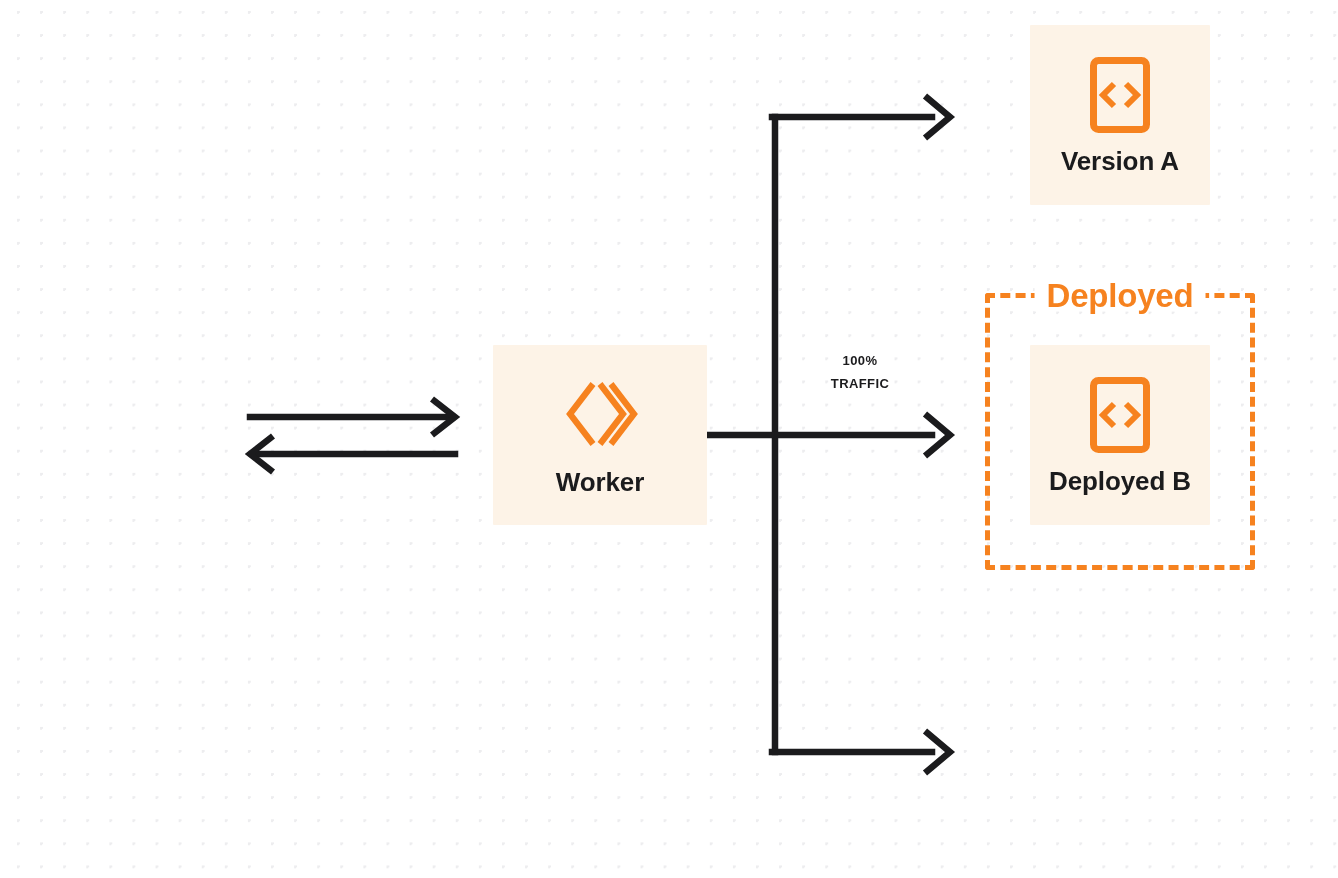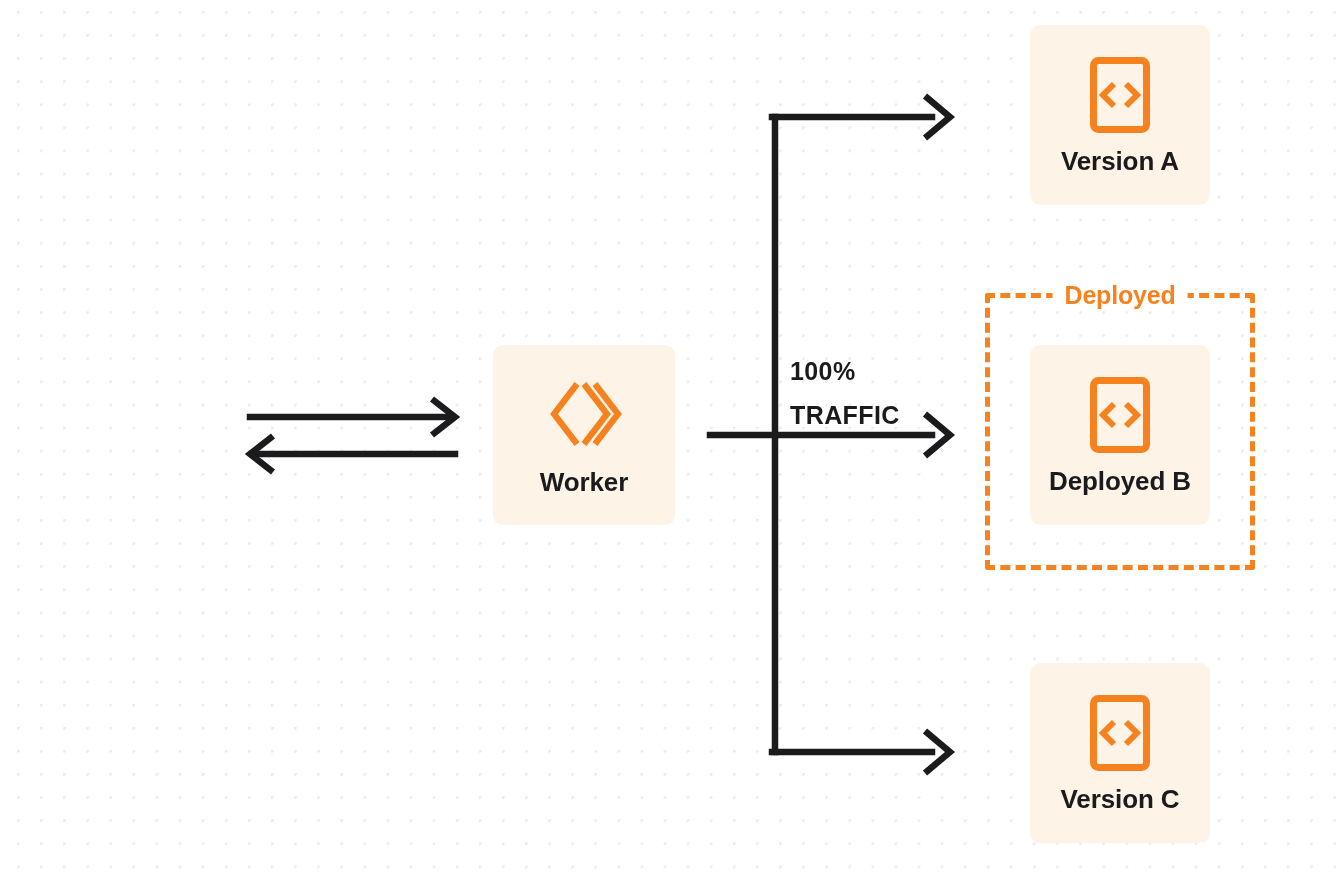--- a/index.html
+++ b/index.html
@@ -19,21 +19,21 @@
     background-color: #ffffff;
     background-image: radial-gradient(circle at 1px 1px, #ededef 1.6px, transparent 1.7px);
     background-size: 23.1px 23.1px;
     background-position: 17px 11px;
   }
 
   
   .node {
     position: absolute;
     box-sizing: border-box;
-    border-radius: 10px;
+    border-radius: 1px;
     display: flex;
     flex-direction: column;
     align-items: center;
     justify-content: center;
   }
   .node-client {
     background: #f3f3f5;
   }
   .node-cream {
     background: #fdf3e7;
@@ -56,21 +56,21 @@
     left: 30px;
     top: 345px;
     width: 182px;
     height: 180px;
   }
 
   
   #worker {
     left: 493px;
     top: 345px;
-    width: 182px;
+    width: 214px;
     height: 180px;
   }
   #worker .node-icon { margin-bottom: 16px; }
 
   
   .version-card {
     left: 1030px;
     width: 180px;
     height: 180px;
   }
@@ -90,21 +90,21 @@
     border: 5px dashed #f6821f;
     border-radius: 3px;
   }
   #deployed-label {
     position: absolute;
     left: 50%;
     top: -3px;
     transform: translate(-50%, -50%);
     background: #ffffff;
     padding: 0 12px;
-    font-size: 25px;
+    font-size: 33px;
     font-weight: 700;
     color: #f6821f;
     letter-spacing: -0.2px;
     line-height: 1;
     white-space: nowrap;
   }
 
   
   #wires {
     position: absolute;
@@ -114,23 +114,23 @@
     height: 878px;
     pointer-events: none;
   }
 
   
   #traffic-label {
     position: absolute;
     left: 790px;
     top: 350px;
     width: 140px;
-    text-align: left;
+    text-align: center;
     color: #1b1b1d;
-    font-size: 25px;
+    font-size: 13px;
     font-weight: 700;
     letter-spacing: 0.4px;
     line-height: 1.75;
   }
   #traffic-label .tl-line { display: block; white-space: nowrap; }
 </style>
 </head>
 <body>
 
 <div id="canvas">
@@ -206,31 +206,19 @@
         <rect x="4.5" y="4.5" width="53" height="69" rx="5" ry="5" fill="none" stroke="#f6821f" stroke-width="7"></rect>
         <g fill="none" stroke="#f6821f" stroke-width="6" stroke-linecap="butt" stroke-linejoin="miter">
           <polyline points="25,28 14,39 25,50"></polyline>
           <polyline points="37,28 48,39 37,50"></polyline>
         </g>
       </svg>
     </span>
     <span class="node-label">Deployed B</span>
   </div>
 
-  <div id="version-c" class="node node-cream version-card">
-    <span class="node-icon">
-      <svg width="62" height="78" viewBox="0 0 62 78" aria-hidden="true">
-        <rect x="4.5" y="4.5" width="53" height="69" rx="5" ry="5" fill="none" stroke="#f6821f" stroke-width="7"></rect>
-        <g fill="none" stroke="#f6821f" stroke-width="6" stroke-linecap="butt" stroke-linejoin="miter">
-          <polyline points="25,28 14,39 25,50"></polyline>
-          <polyline points="37,28 48,39 37,50"></polyline>
-        </g>
-      </svg>
-    </span>
-    <span class="node-label">Version C</span>
-  </div>
 
   <div id="traffic-label">
     <span class="tl-line">100%</span>
     <span class="tl-line">TRAFFIC</span>
   </div>
 
 </div>
 
 </body></html>

